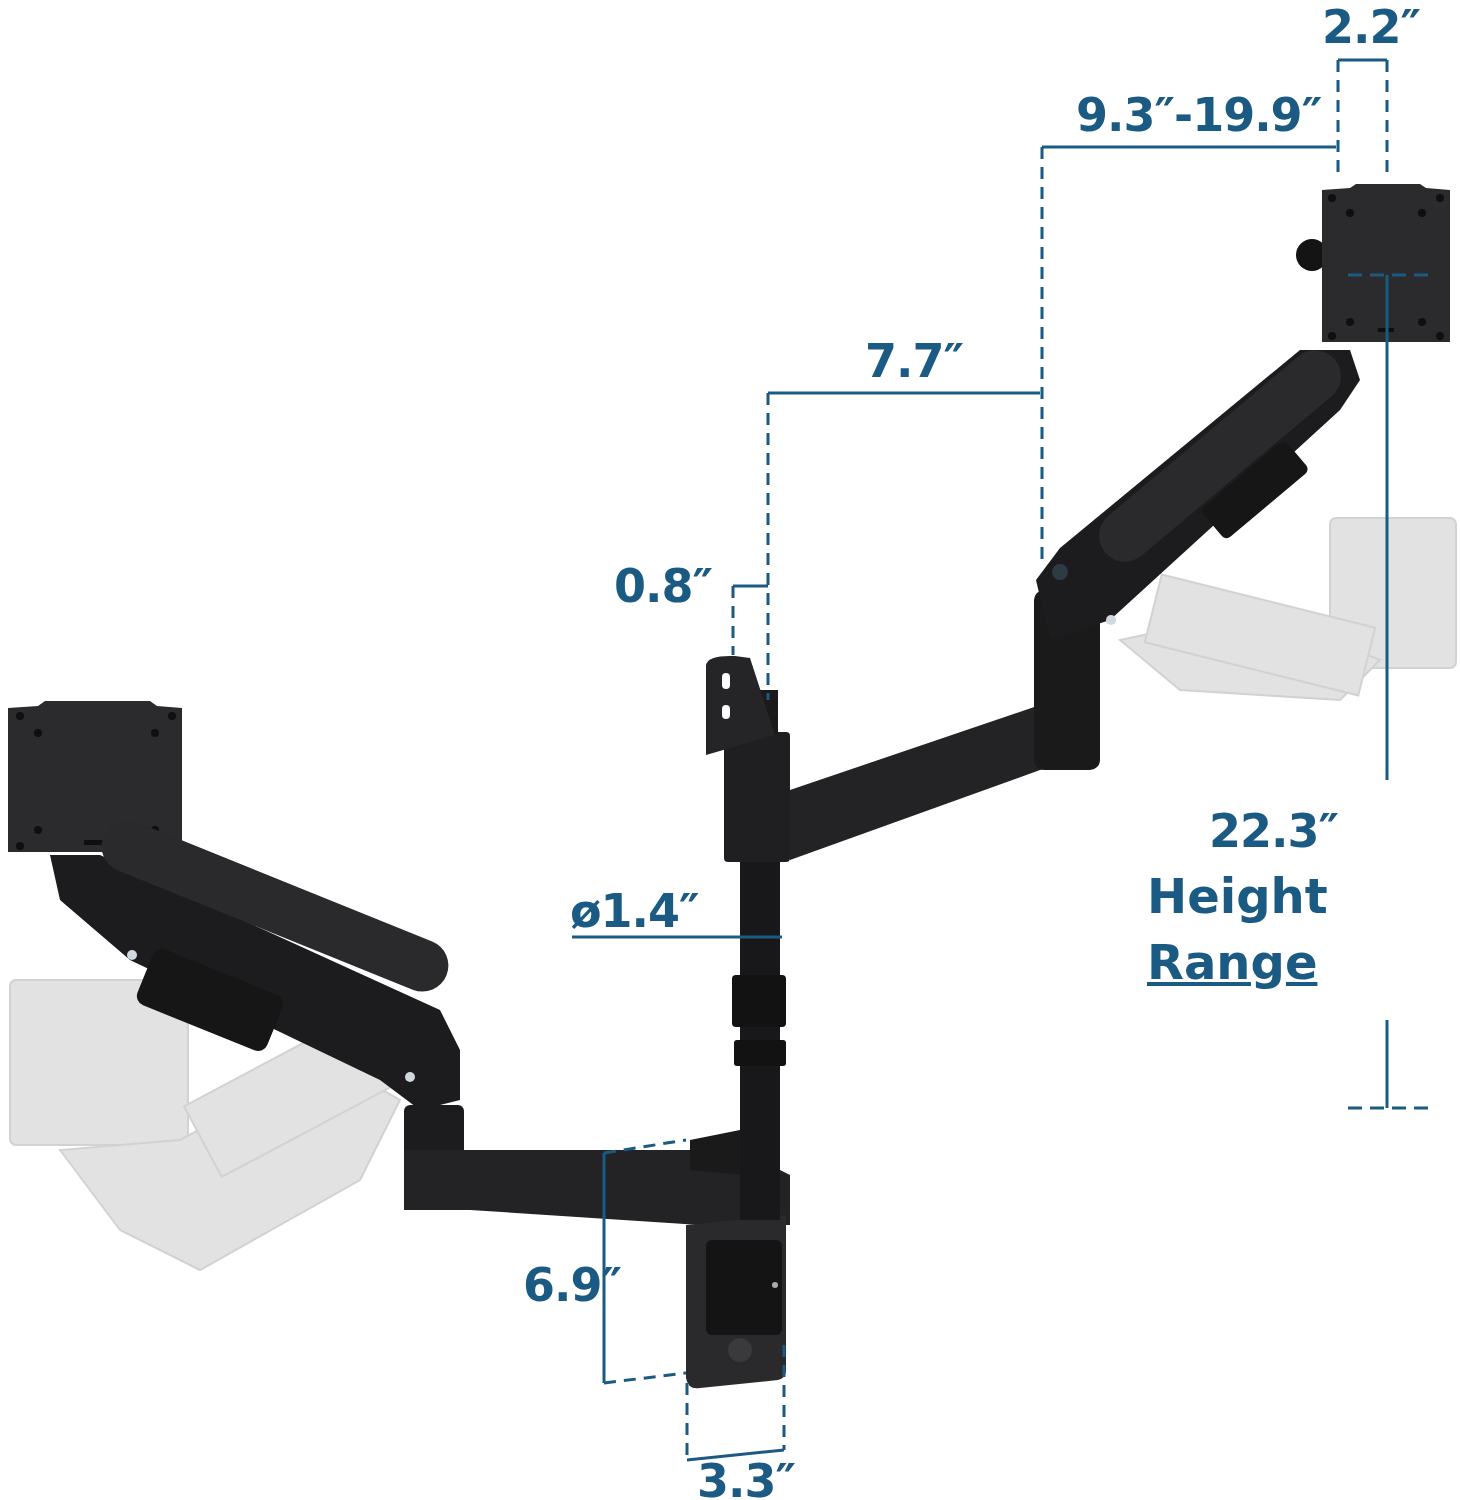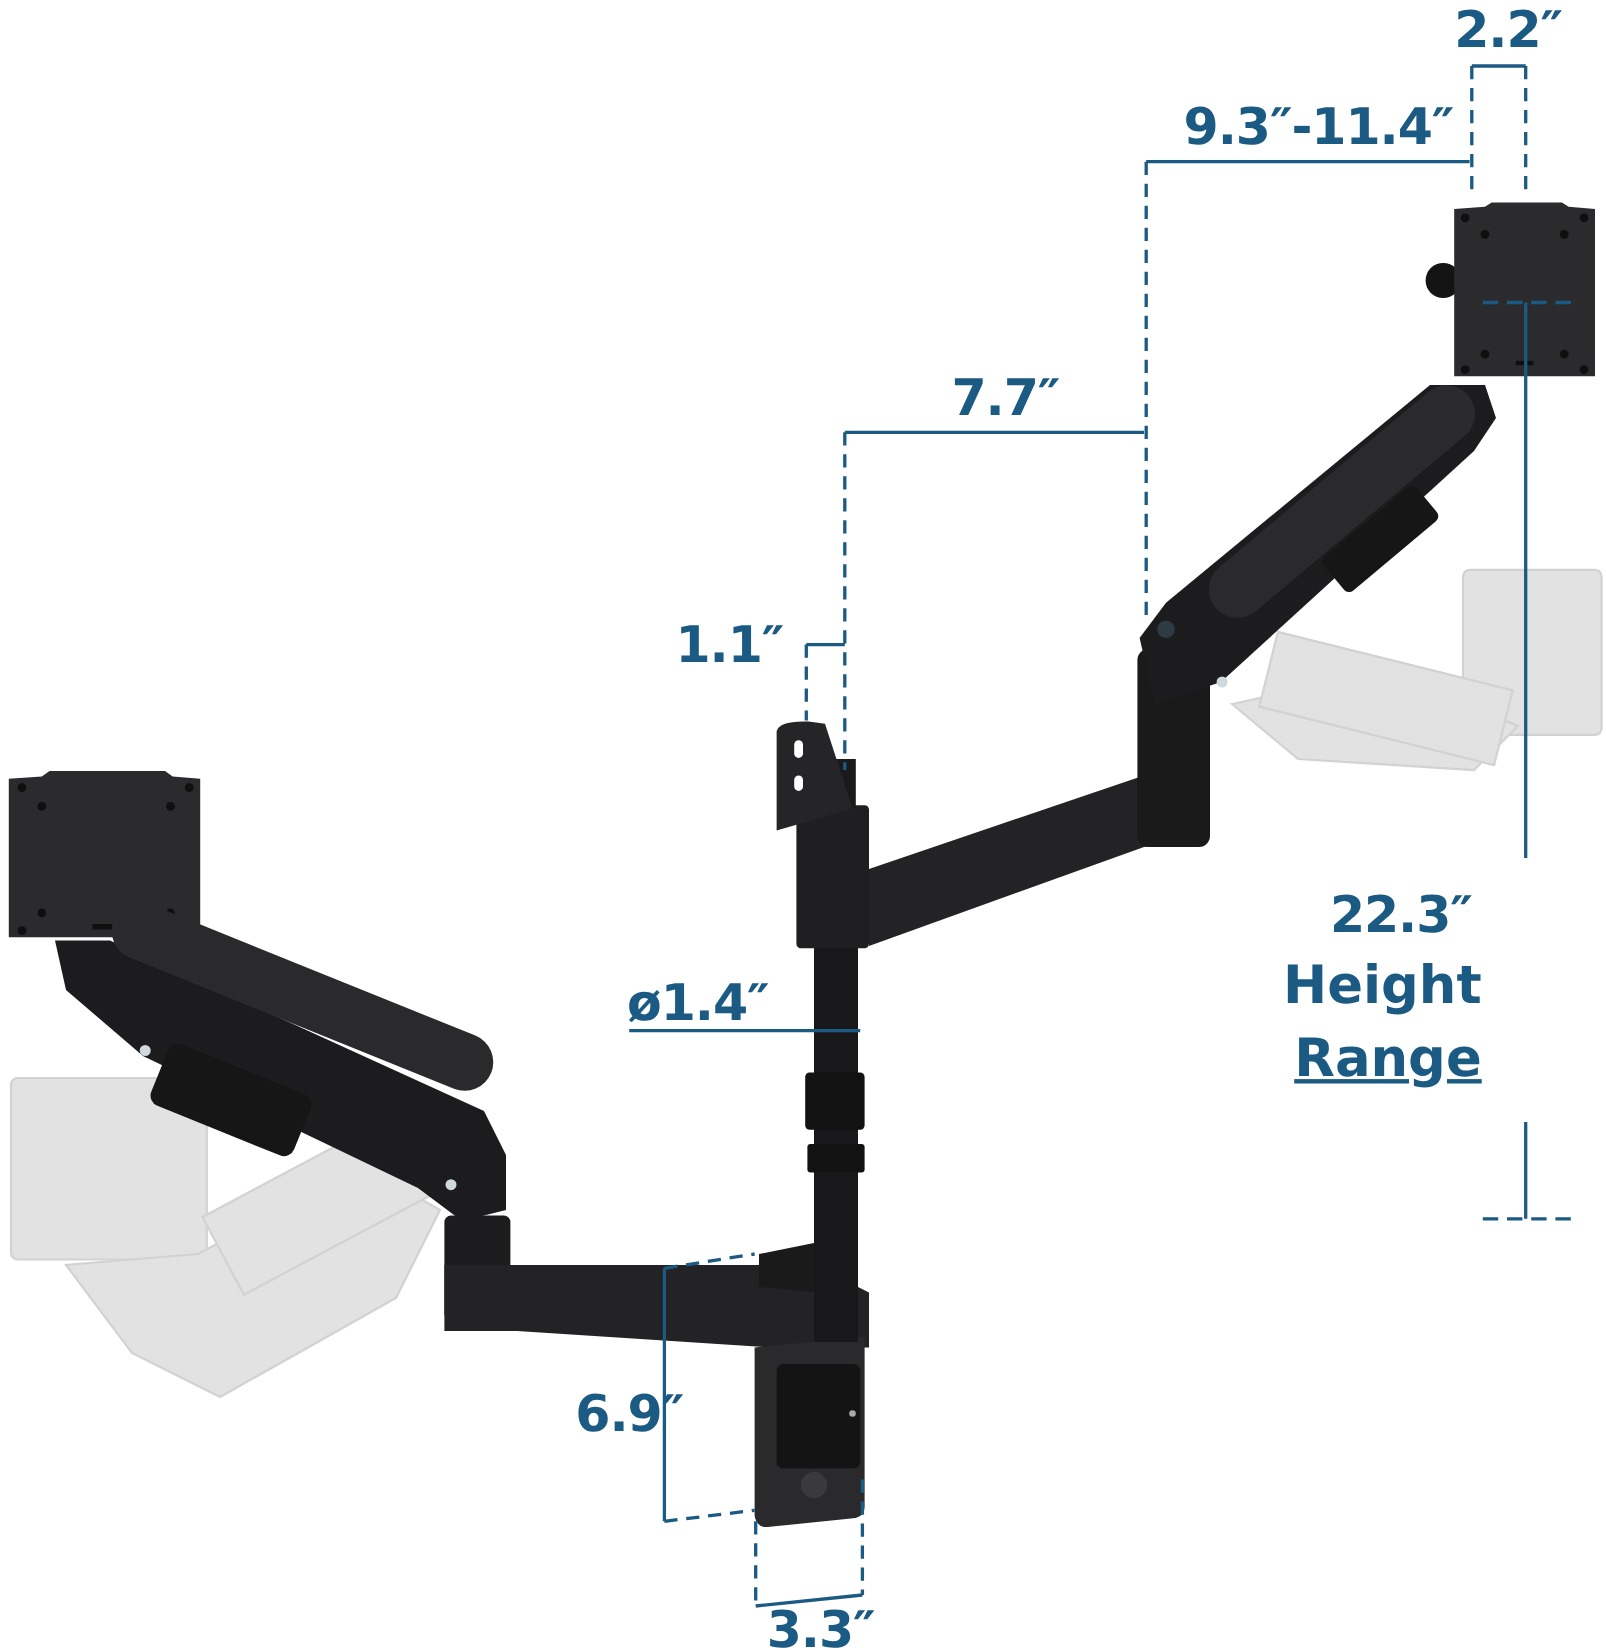--- a/index.html
+++ b/index.html
@@ -3,21 +3,21 @@
 <meta charset="utf-8">
 <style>
   html, body { margin: 0; padding: 0; background: #ffffff; }
   body { width: 1460px; height: 1500px; position: relative; overflow: hidden;
          font-family: "Liberation Sans", "DejaVu Sans", sans-serif; }
   #stage { position: absolute; left: 0; top: 0; width: 1460px; height: 1500px; }
   .lbl { position: absolute; color: #1b5a83; font-weight: 700;
          font-family: "DejaVu Sans", "Liberation Sans", sans-serif;
          letter-spacing: -1px; white-space: nowrap; line-height: 1; }
   .lbl.big { font-size: 46px; }
-  .lbl.word { font-size: 48px; text-align: right; letter-spacing: 0; }
+  .lbl.word { font-size: 48px; text-align: left; letter-spacing: 0; }
 </style>
 </head>
 <body>
 
 <div id="stage">
   <svg width="1460" height="1500" viewBox="0 0 1460 1500" xmlns="http://www.w3.org/2000/svg">
 
     <g fill="#e2e2e2" stroke="#d2d2d2" stroke-width="2">
       <rect x="10" y="980" width="178" height="165" rx="6"></rect>
       <path d="M60 1150 L120 1230 L200 1270 L360 1180 L400 1100 L330 1060 L180 1140 Z"></path>
@@ -132,23 +132,23 @@
 
       <path d="M1348 275 L1428 275" stroke-dasharray="14 8"></path>
       <path d="M1387 275 L1387 780"></path>
       <path d="M1387 1020 L1387 1108"></path>
       <path d="M1348 1108 L1428 1108" stroke-dasharray="14 8"></path>
     </g>
   </svg>
 
   
   <div class="lbl big" style="left:1322px; top:4px;">2.2″</div>
-  <div class="lbl big" style="left:1076px; top:92px;">9.3″-11.4″</div>
+  <div class="lbl big" style="left:1076px; top:92px;">9.3″-19.9″</div>
   <div class="lbl big" style="left:865px; top:338px;text-align:center;">7.7″</div>
-  <div class="lbl big" style="left:614px; top:563px;">1.1″</div>
+  <div class="lbl big" style="left:614px; top:563px;">0.8″</div>
   <div class="lbl big" style="left:570px; top:888px;">ø1.4″</div>
   <div class="lbl big" style="left:479px; top:1262px;margin-left:44px;">6.9″</div>
   <div class="lbl big" style="left:697px; top:1458px;">3.3″</div>
 
   <div style="position:absolute; left:1147px; top:808px; width:210px;">
     <div class="lbl big" style="position:relative; left:62px; top:0;">22.3″</div>
     <div class="lbl word" style="position:relative; left:0; top:18px; width:200px;">Height</div>
     <div class="lbl word" style="position:relative; left:0; top:36px; width:200px;text-decoration:underline;">Range</div>
   </div>
 </div>

